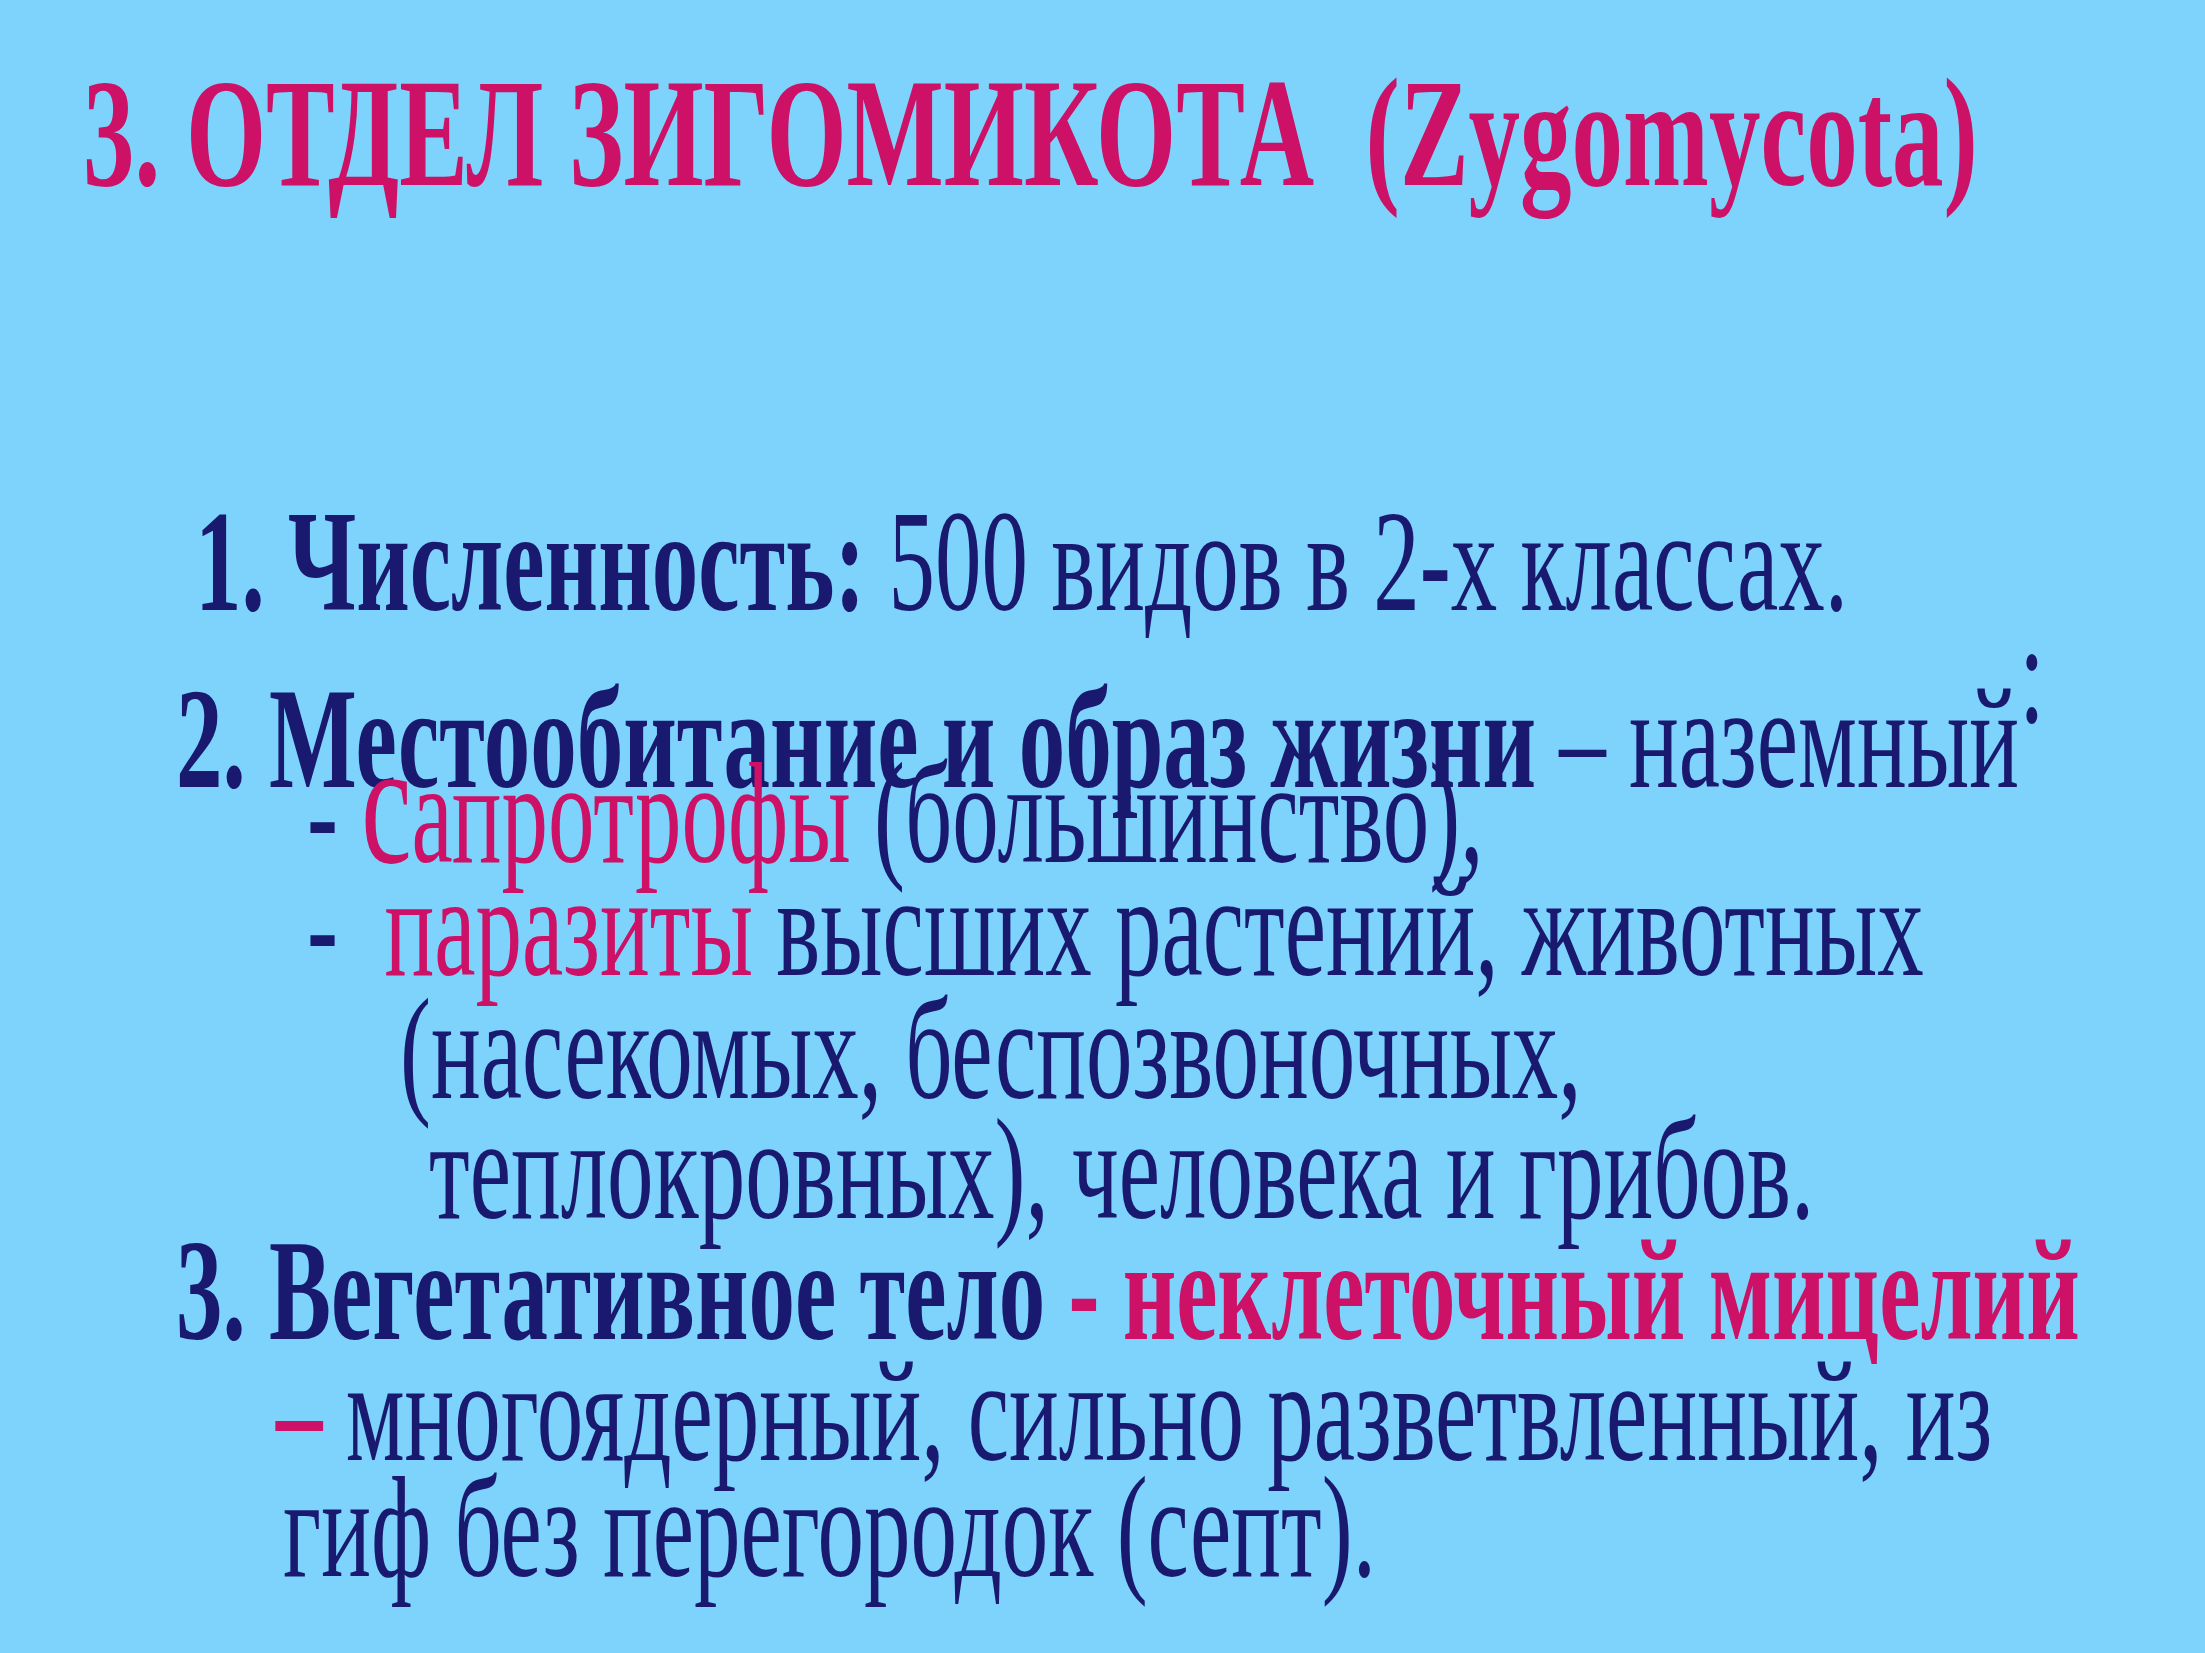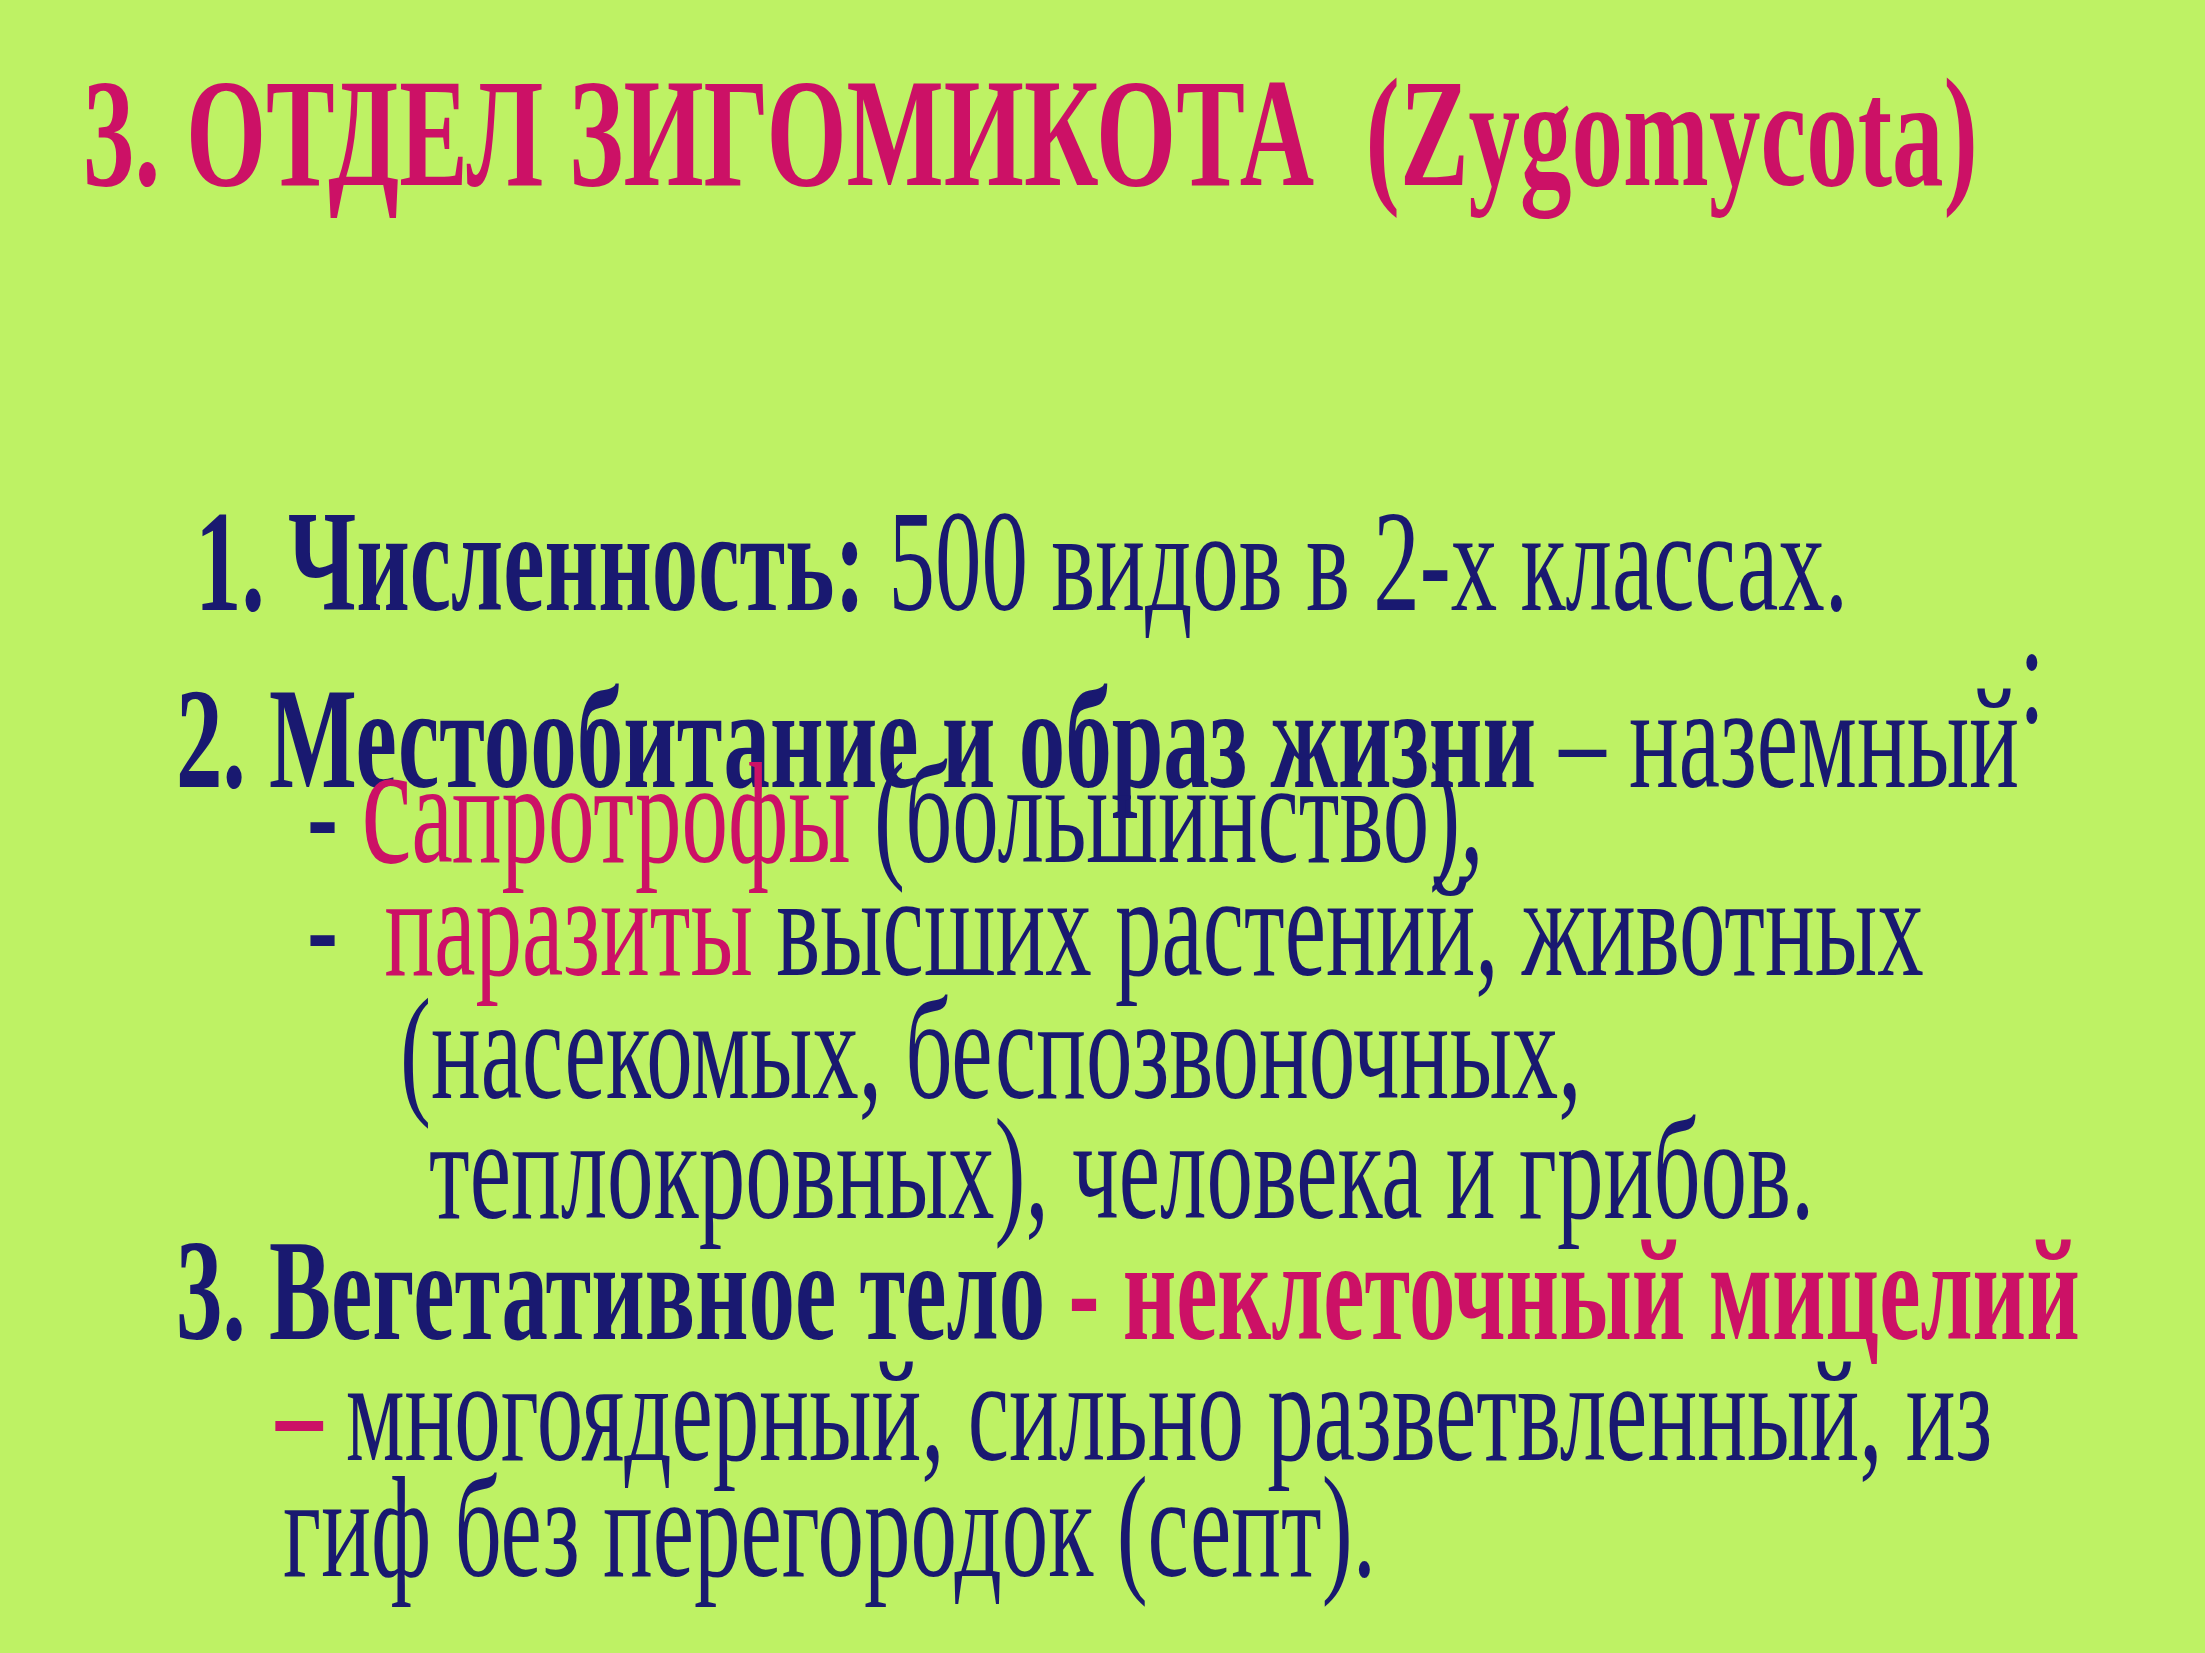--- a/index.html
+++ b/index.html
@@ -5,21 +5,21 @@
   html, body { margin: 0; padding: 0; }
   body {
     width: 2205px; height: 1654px;
     background: #ffffff;
     overflow: hidden;
     font-family: "Liberation Serif", "DejaVu Serif", serif;
   }
   .slide {
     position: relative;
     width: 2205px; height: 1654px;
-    background: #bef264;
+    background: #7dd3fc;
   }
   
   .t {
     position: absolute;
     white-space: pre;
     color: #191970;
     transform: scaleY(1.55);
     transform-origin: left center;
   }
   .title {

